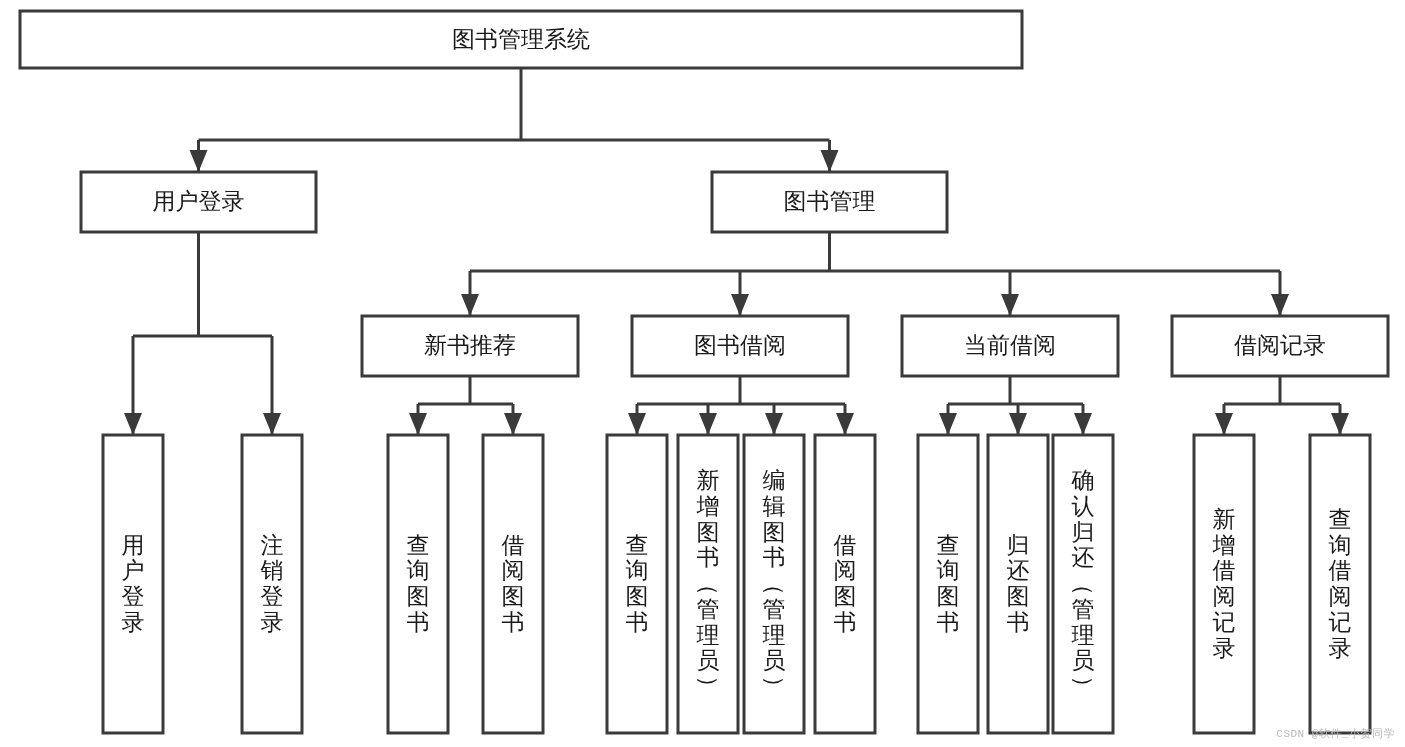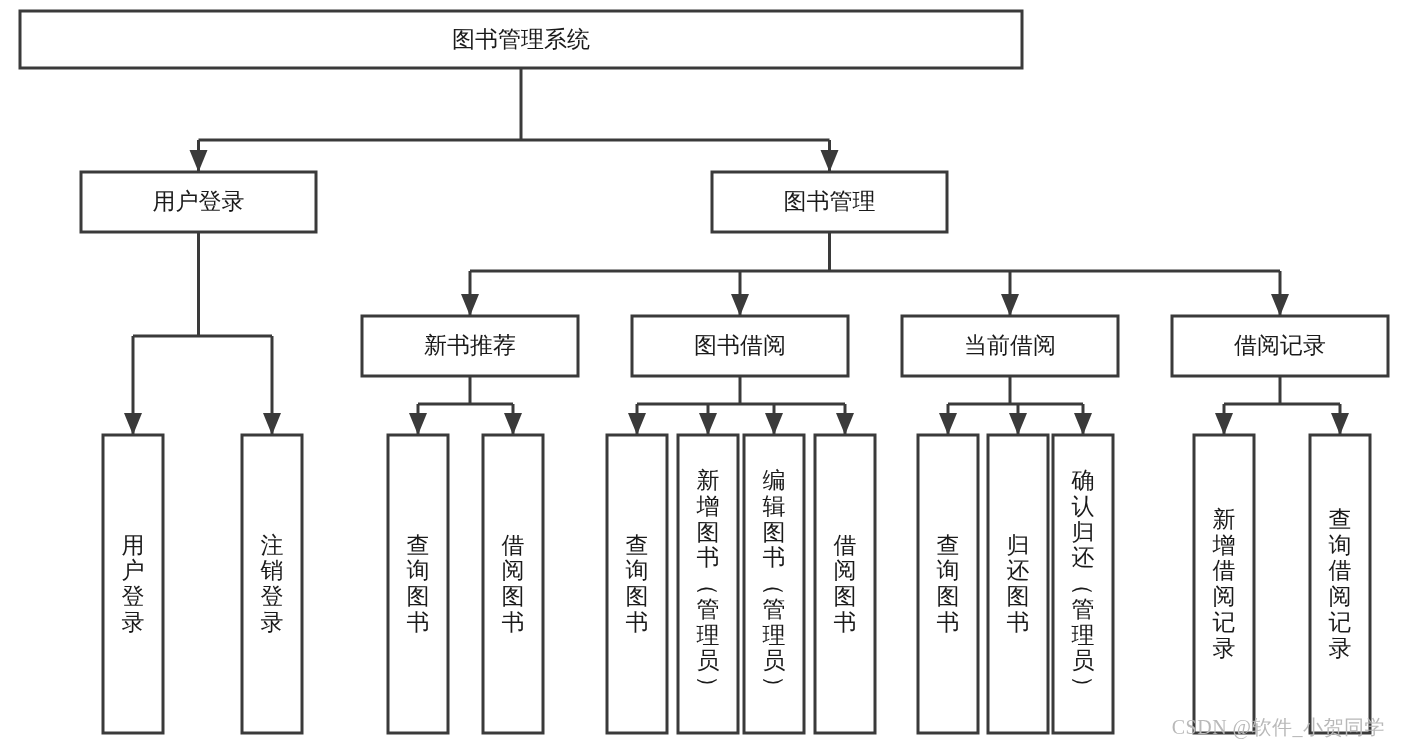--- a/index.html
+++ b/index.html
@@ -60,25 +60,25 @@
     color: #1a1a1a;
     letter-spacing: 0;
     pointer-events: none;
     text-align: center;
   }
   .vert-char {
     display: block;
   }
   .watermark {
     position: absolute;
-    right: 20px;
+    right: 10px;
     bottom: 6px;
-    font-size: 20px;
+    font-size: 11px;
     color: #b9b9b9;
-    font-family: Liberation Serif, serif;
+    font-family: Liberation Mono, monospace;
     white-space: nowrap;
     letter-spacing: 0.5px;
   }
 </style>
 </head>
 <body>
 
 <div id="diagram-root">
 
   <svg id="tree-svg" viewBox="0 0 1405 747">

